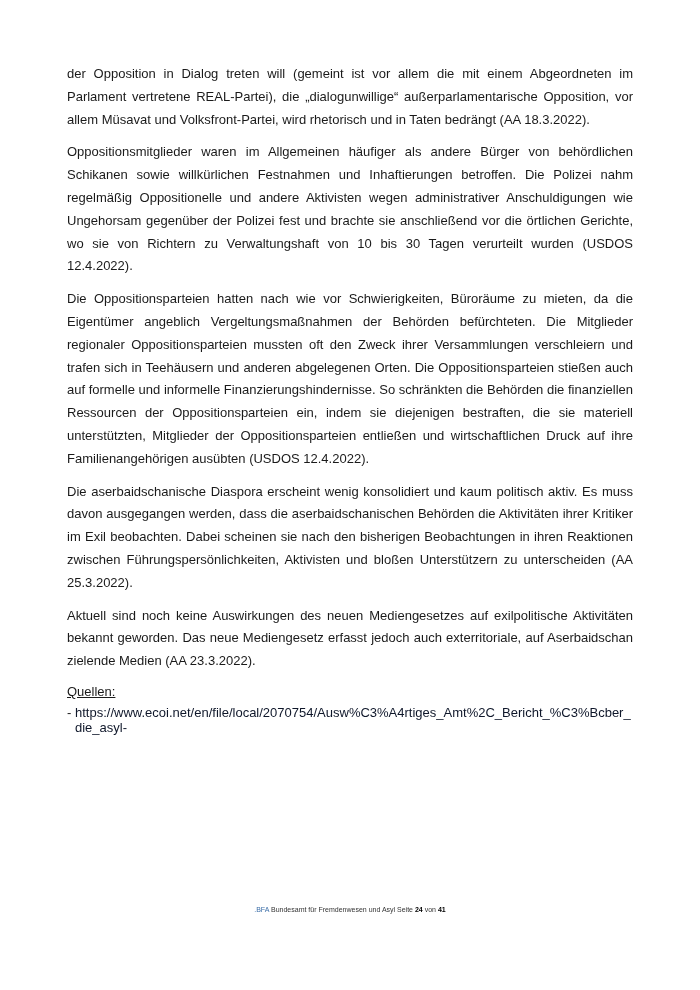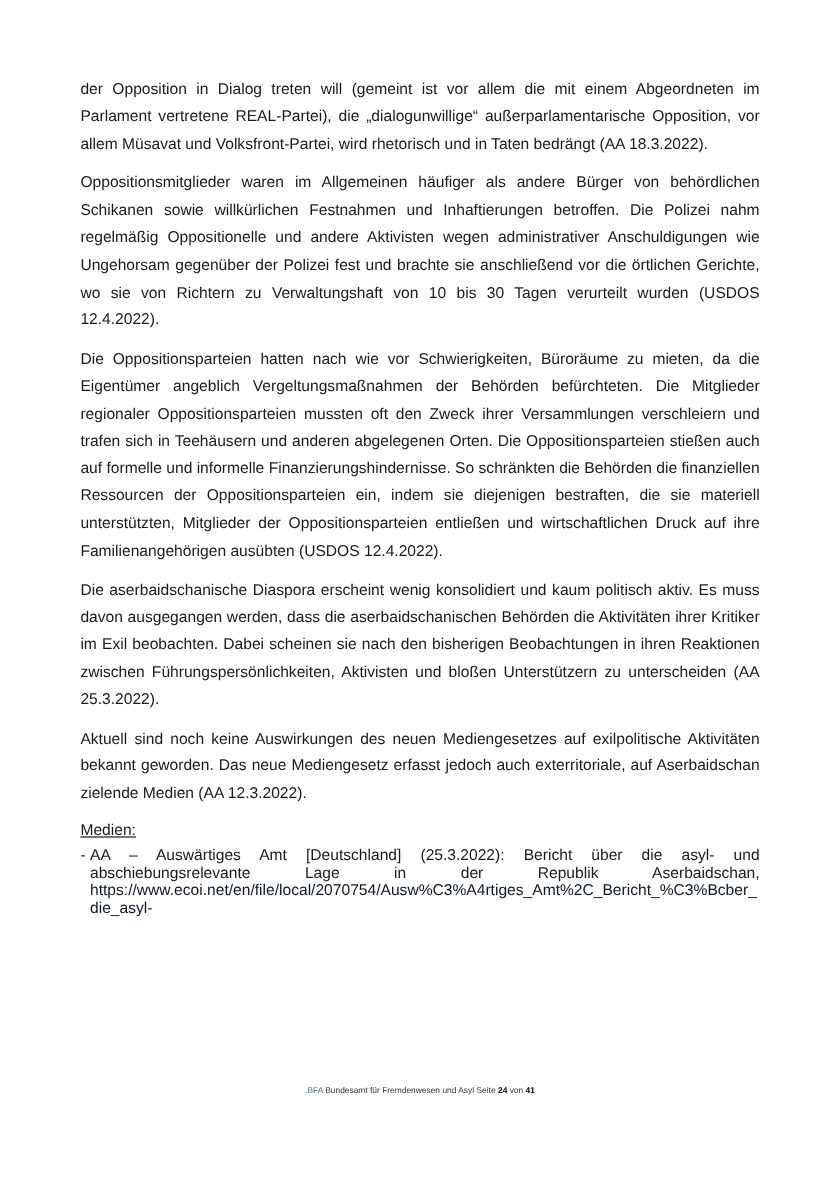--- a/index.html
+++ b/index.html
@@ -18,27 +18,26 @@
   .footer b { font-weight: bold; color: #000; }
 </style>
 </head>
 <body>
 
 <div class="page">
   <p class="para">der Opposition in Dialog treten will (gemeint ist vor allem die mit einem Abgeordneten im Parlament vertretene REAL-Partei), die „dialogunwillige“ außerparlamentarische Opposition, vor allem Müsavat und Volksfront-Partei, wird rhetorisch und in Taten bedrängt (AA 18.3.2022).</p>
   <p class="para">Oppositionsmitglieder waren im Allgemeinen häufiger als andere Bürger von behördlichen Schikanen sowie willkürlichen Festnahmen und Inhaftierungen betroffen. Die Polizei nahm regelmäßig Oppositionelle und andere Aktivisten wegen administrativer Anschuldigungen wie Ungehorsam gegenüber der Polizei fest und brachte sie anschließend vor die örtlichen Gerichte, wo sie von Richtern zu Verwaltungshaft von 10 bis 30 Tagen verurteilt wurden (USDOS 12.4.2022).</p>
   <p class="para">Die Oppositionsparteien hatten nach wie vor Schwierigkeiten, Büroräume zu mieten, da die Eigentümer angeblich Vergeltungsmaßnahmen der Behörden befürchteten. Die Mitglieder regionaler Oppositionsparteien mussten oft den Zweck ihrer Versammlungen verschleiern und trafen sich in Teehäusern und anderen abgelegenen Orten. Die Oppositionsparteien stießen auch auf formelle und informelle Finanzierungshindernisse. So schränkten die Behörden die finanziellen Ressourcen der Oppositionsparteien ein, indem sie diejenigen bestraften, die sie materiell unterstützten, Mitglieder der Oppositionsparteien entließen und wirtschaftlichen Druck auf ihre Familienangehörigen ausübten (USDOS 12.4.2022).</p>
   <p class="para">Die aserbaidschanische Diaspora erscheint wenig konsolidiert und kaum politisch aktiv. Es muss davon ausgegangen werden, dass die aserbaidschanischen Behörden die Aktivitäten ihrer Kritiker im Exil beobachten. Dabei scheinen sie nach den bisherigen Beobachtungen in ihren Reaktionen zwischen Führungspersönlichkeiten, Aktivisten und bloßen Unterstützern zu unterscheiden (AA 25.3.2022).</p>
-  <p class="para">Aktuell sind noch keine Auswirkungen des neuen Mediengesetzes auf exilpolitische Aktivitäten bekannt geworden. Das neue Mediengesetz erfasst jedoch auch exterritoriale, auf Aserbaidschan zielende Medien (AA 12.3.2022).</p>
+  <p class="para">Aktuell sind noch keine Auswirkungen des neuen Mediengesetzes auf exilpolitische Aktivitäten bekannt geworden. Das neue Mediengesetz erfasst jedoch auch exterritoriale, auf Aserbaidschan zielende Medien (AA 23.3.2022).</p>
 
-  <div class="sources-heading">Medien:</div>
+  <div class="sources-heading">Quellen:</div>
   <div class="source-item">
     <span class="source-dash">-</span>
     <div class="source-body">
-      <span>AA – Auswärtiges Amt [Deutschland] (25.3.2022): Bericht über die asyl- und abschiebungsrelevante Lage in der Republik Aserbaidschan,</span>
       <a class="source-link last">https://www.ecoi.net/en/file/local/2070754/Ausw%C3%A4rtiges_Amt%2C_Bericht_%C3%Bcber_die_asyl-</a>
     </div>
   </div>
 </div>
 
 <div class="footer">
   <span class="brand">.BFA</span><span> Bundesamt für Fremdenwesen und Asyl Seite </span><b>24</b><span> von </span><b>41</b>
 </div>
 
 </body></html>

